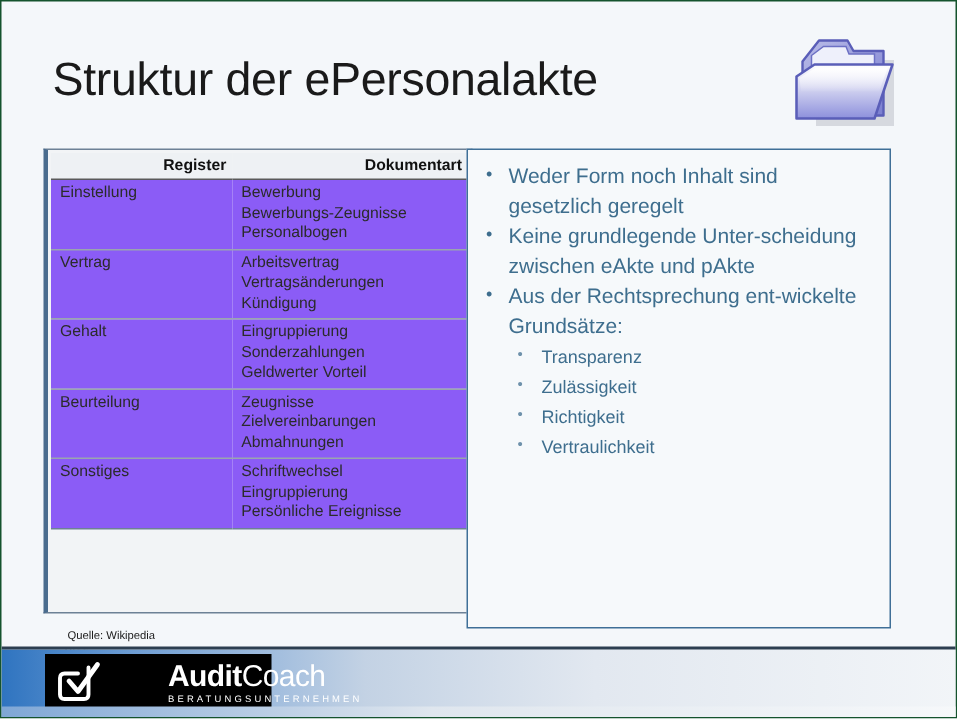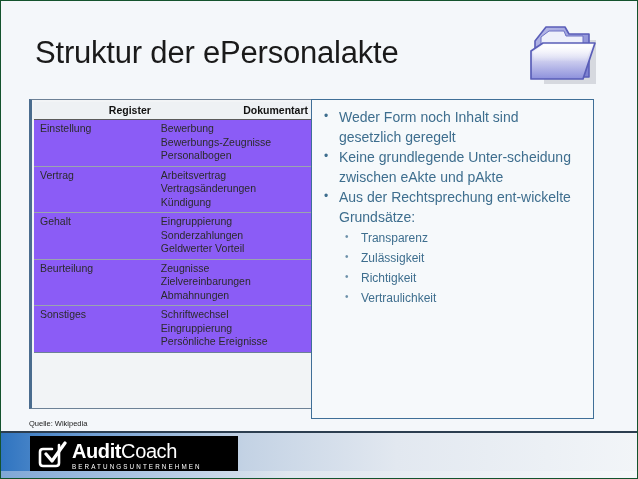--- a/index.html
+++ b/index.html
@@ -90,21 +90,21 @@
 
   .table-caption {
     font-size: 10px;
     color: #2b2b2b;
     padding: 6px 6px 4px 6px;
     line-height: 13px;
   }
 
   .source-note {
     position: absolute;
-    left: 28px;
+    left: 44px;
     top: 418px;
     font-size: 7.5px;
     color: #1a1a1a;
     text-align: center;
   }
   .ghost-note {
     position: absolute;
     left: 42px;
     top: 429px;
     font-size: 8px;
@@ -181,27 +181,28 @@
     left: 0;
     bottom: 0;
     width: 638px;
     height: 7px;
     background: linear-gradient(to right, #7fa7d6 0%, #dfe6ee 45%, #f6f8fa 100%);
   }
   .logo-block {
     position: absolute;
     left: 29px;
     top: 3px;
-    width: 208px;
+    width: 151px;
     height: 40px;
     background: #000000;
     display: flex;
     align-items: center;
     padding-left: 5px;
     box-sizing: border-box;
+    gap: 40px;
   }
   .logo-mark {
     width: 34px;
     height: 30px;
     flex: 0 0 auto;
     margin-right: 3px;
   }
   .logo-text-wrap {
     display: flex;
     flex-direction: column;

